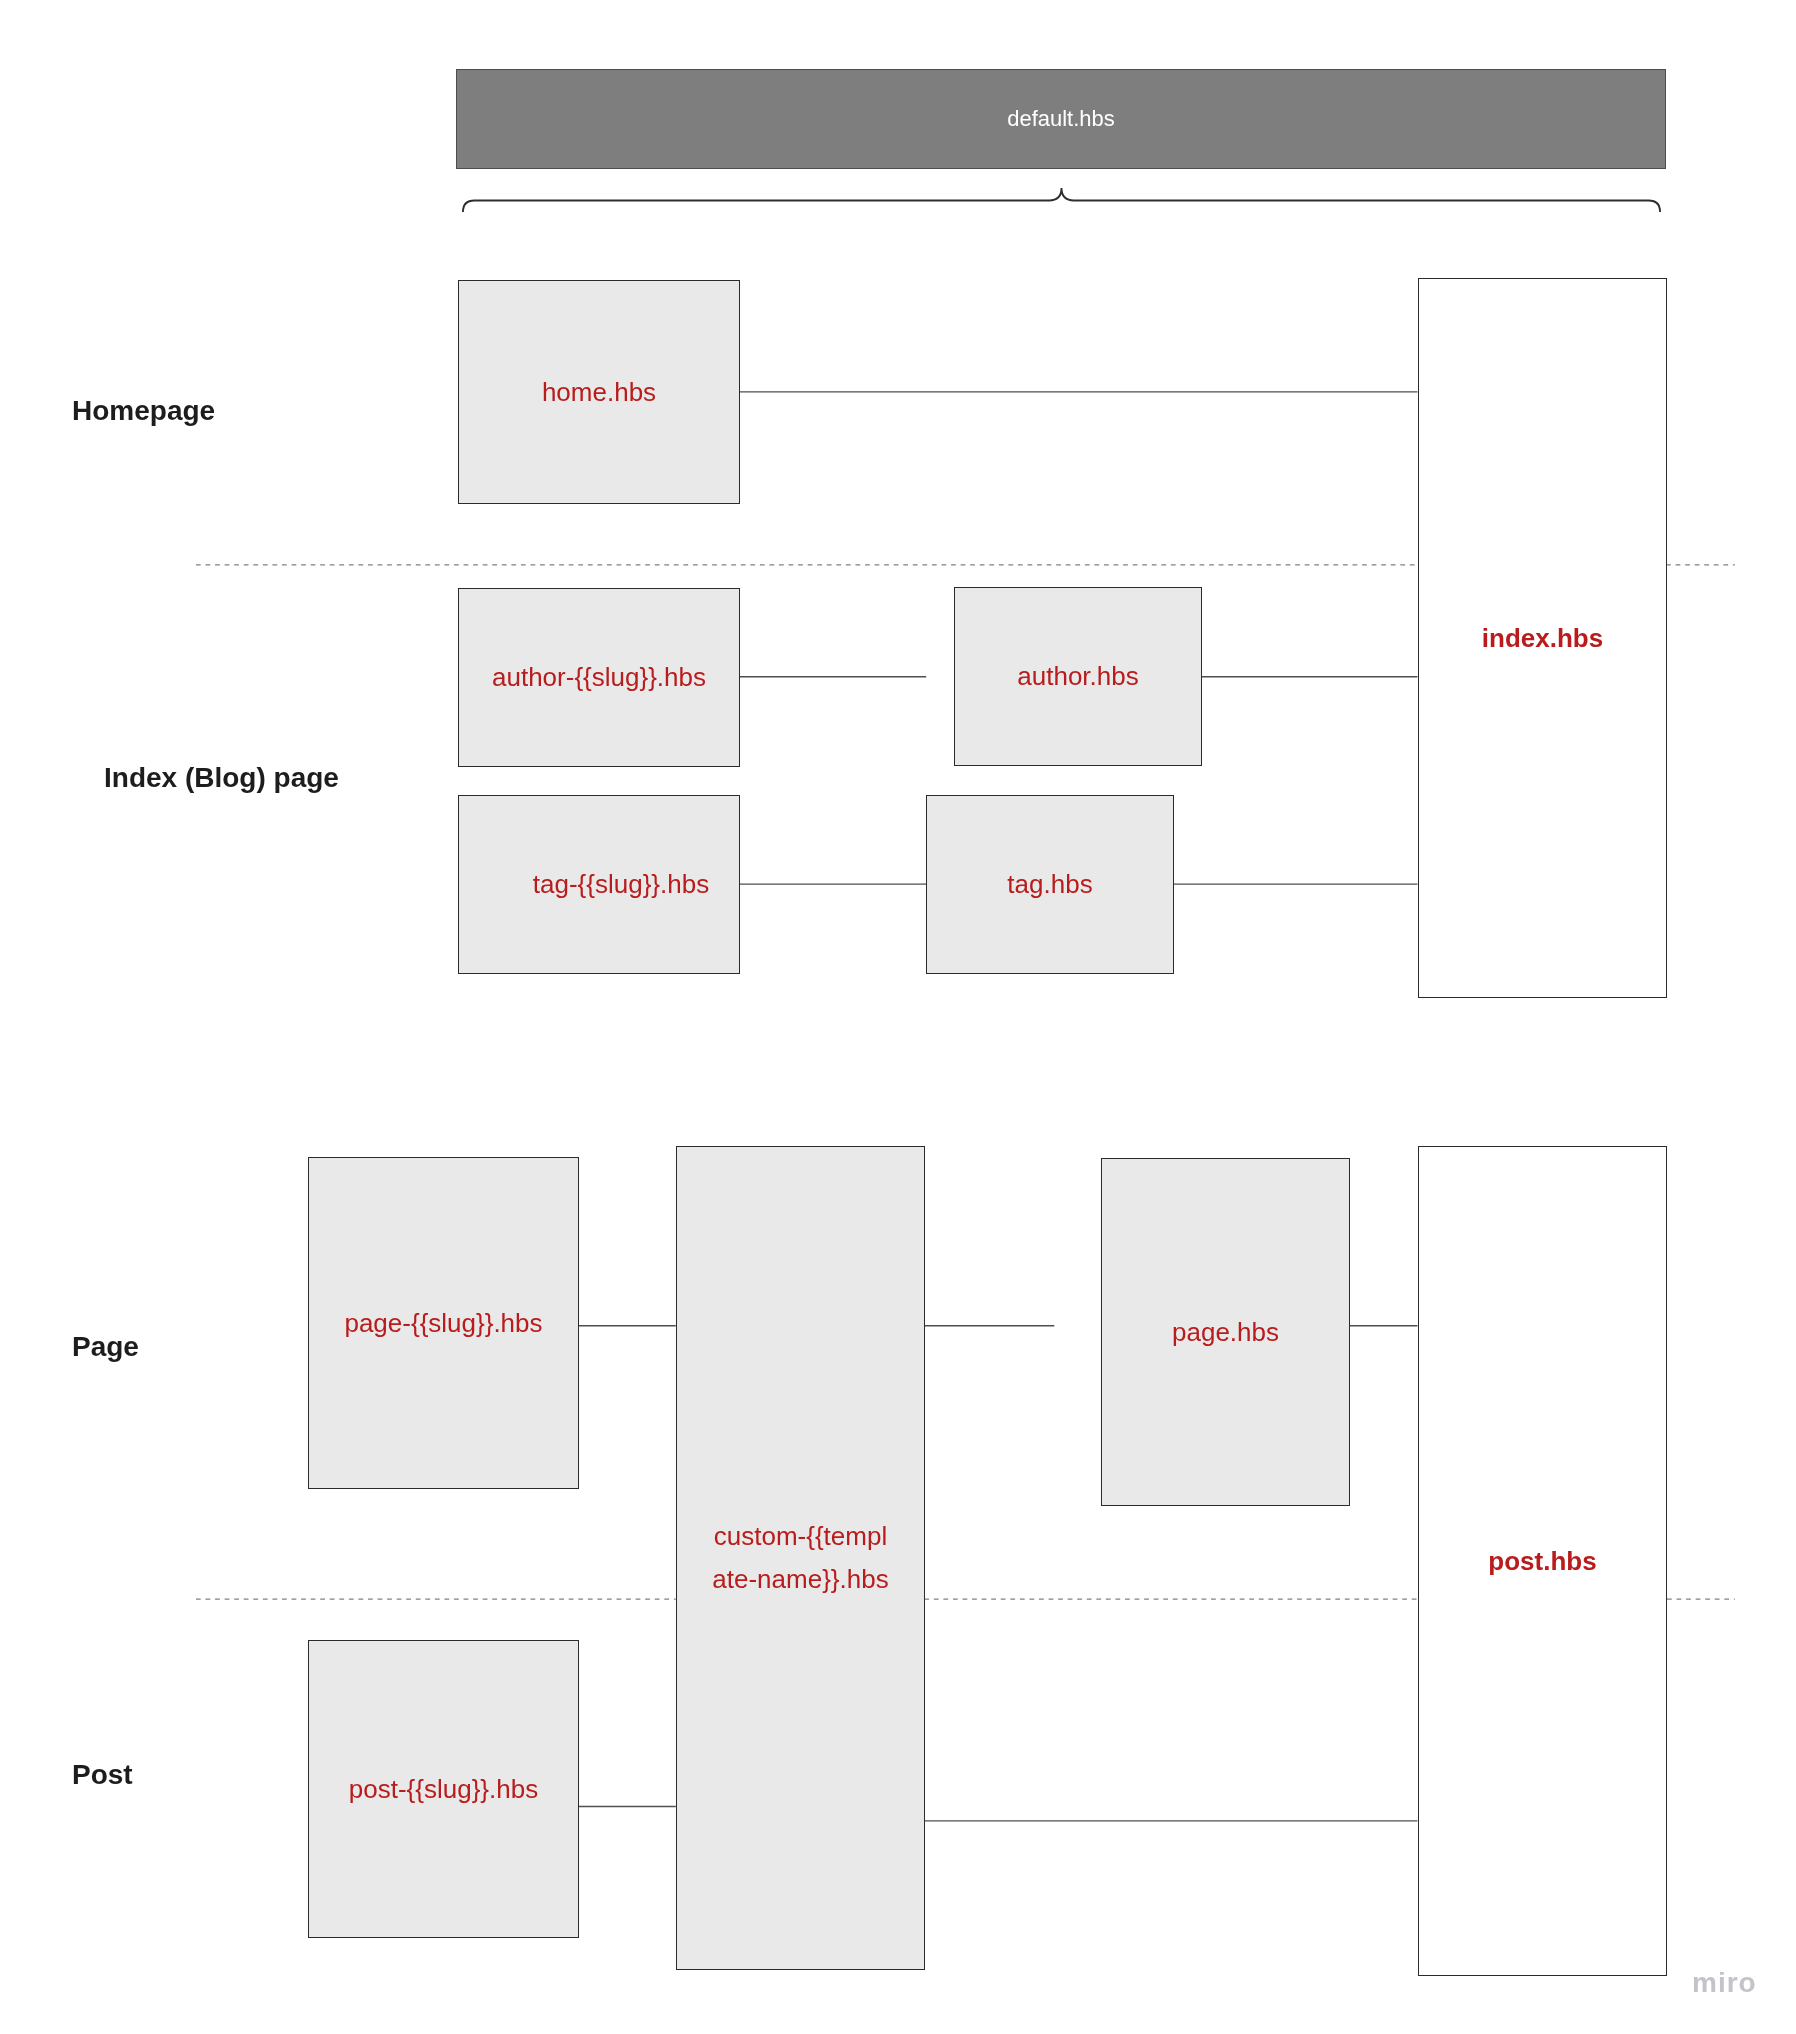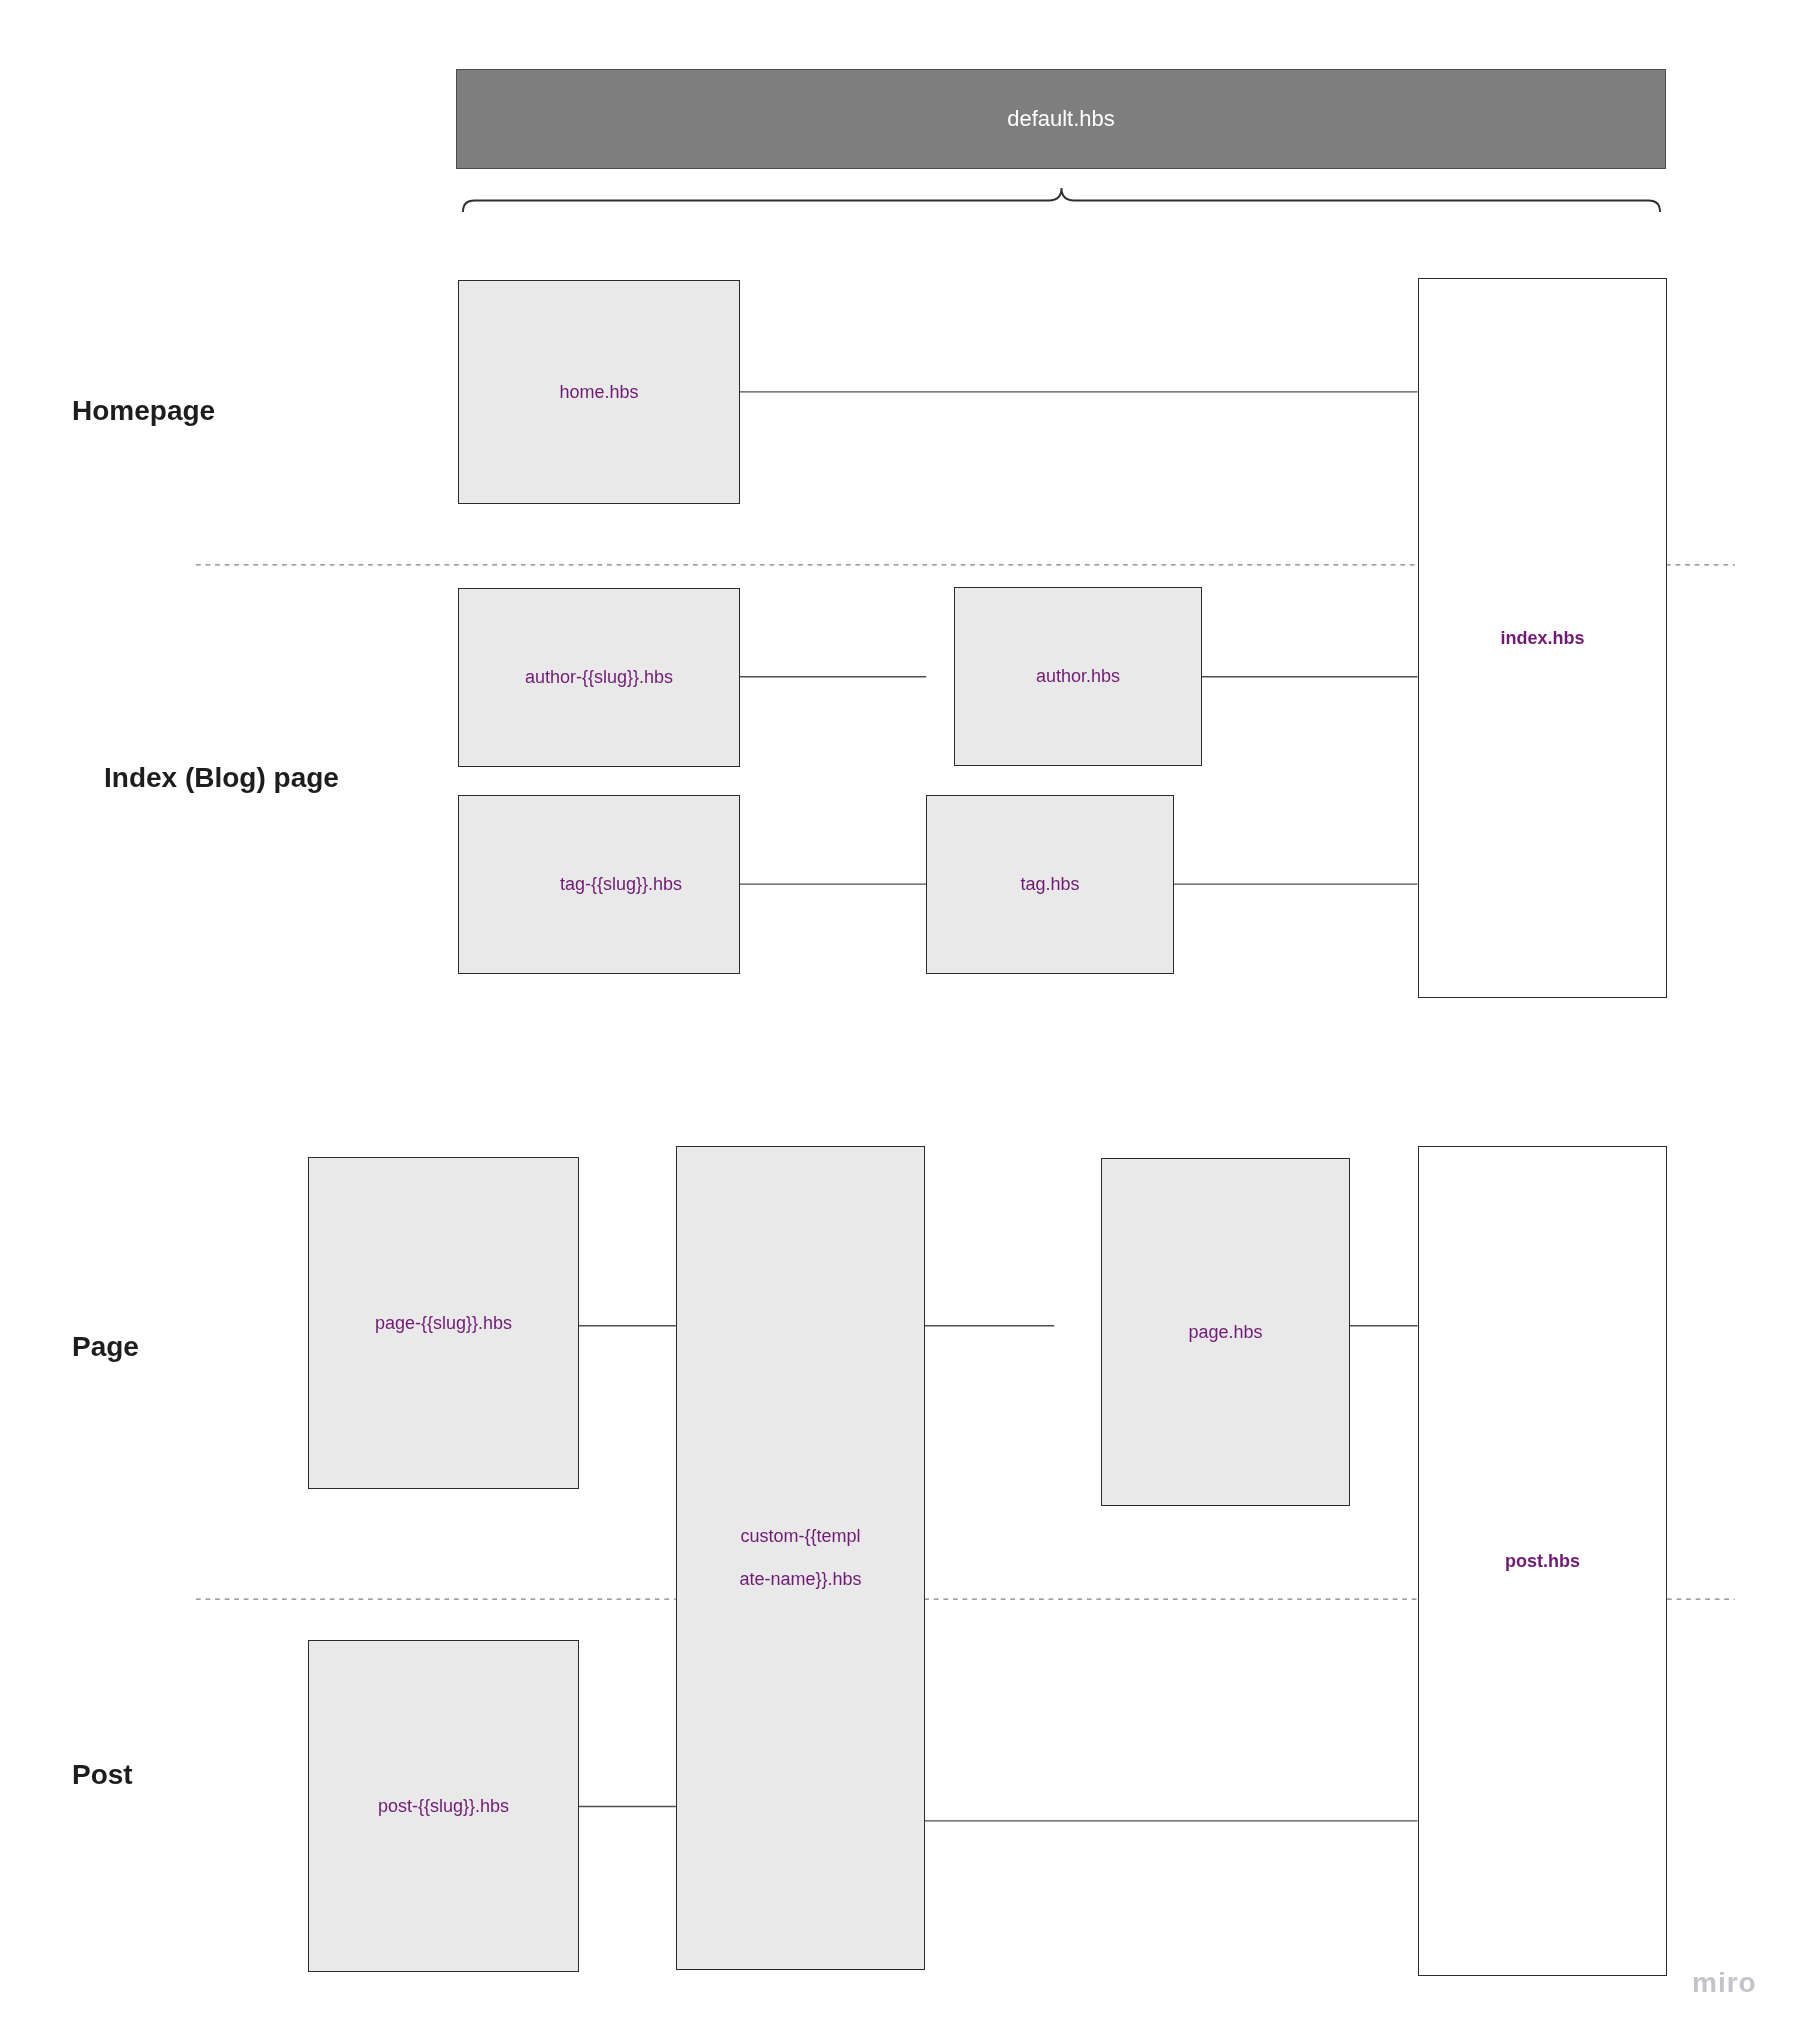--- a/index.html
+++ b/index.html
@@ -9,21 +9,21 @@
     background:#ffffff;
     font-family:"Liberation Sans","DejaVu Sans",sans-serif;
     overflow:hidden;
   }
   #wires{position:absolute;left:0;top:0;width:1796px;height:2034px;}
   .shape{
     position:absolute;
     box-sizing:border-box;
     display:flex;align-items:center;justify-content:center;
     text-align:center;
-    font-size:18px;color:#701a75;
+    font-size:26px;color:#b91c1c;
     border:1.9px solid #2b2b2b;
   }
   .shape.gray{background:#e9e9e9;}
   .shape.white{background:#ffffff;font-weight:bold;}
   .shape .lbl{padding:0 9.6px;line-height:43px;}
   #default-bar{
     position:absolute;left:456px;top:69px;width:1210px;height:100px;
     box-sizing:border-box;
     background:#7e7e7e;border:1.9px solid #4c4c4c;
     display:flex;align-items:center;justify-content:center;
@@ -42,21 +42,21 @@
   
   #node-home{left:458px;top:280px;width:282px;height:224px;}
   #node-author-slug{left:458px;top:588px;width:282px;height:179px;}
   #node-tag-slug{left:458px;top:795px;width:282px;height:179px;padding-left:44px;}
   #node-author{left:954px;top:587px;width:248px;height:179px;}
   #node-tag{left:926px;top:795px;width:248px;height:179px;}
   #node-index{left:1418px;top:278px;width:249px;height:720px;}
   #node-page-slug{left:308px;top:1157px;width:271px;height:332px;}
   #node-custom{left:676px;top:1146px;width:249px;height:824px;}
   #node-page{left:1101px;top:1158px;width:249px;height:348px;}
-  #node-post-slug{left:308px;top:1640px;width:271px;height:332px;}
+  #node-post-slug{left:308px;top:1640px;width:271px;height:298px;}
   #node-post{left:1418px;top:1146px;width:249px;height:830px;}
   #watermark{
     position:absolute;left:1692px;top:1967px;
     font-size:28px;font-weight:600;letter-spacing:1px;
     color:#c3c3ca;
   }
 </style>
 </head>
 <body>
 

